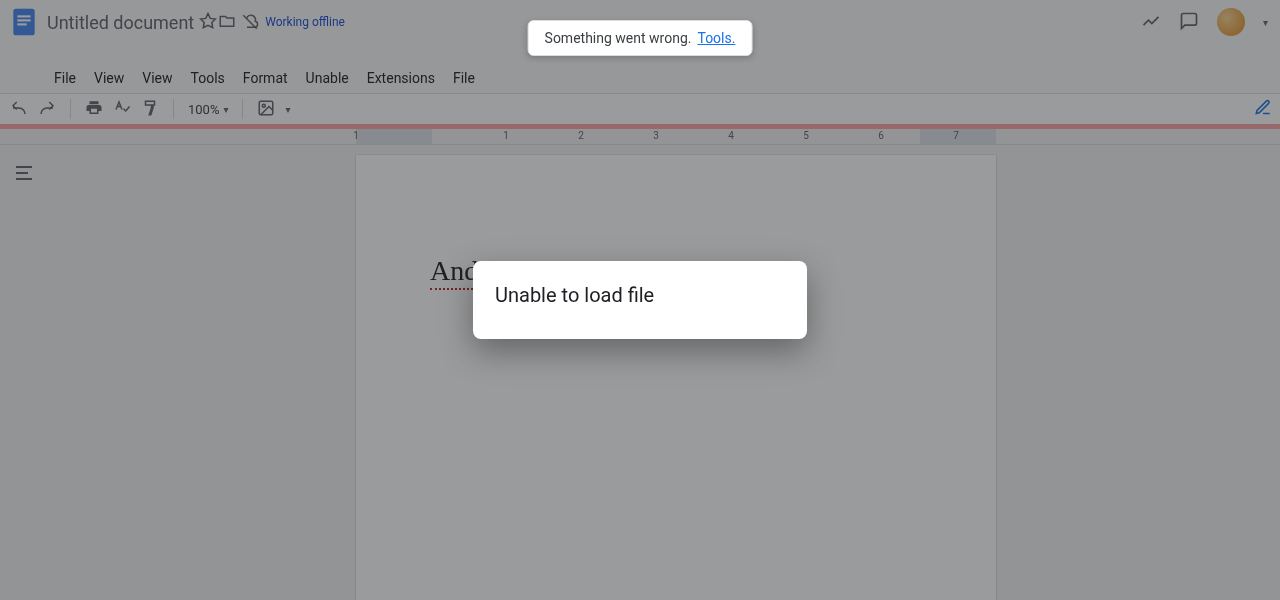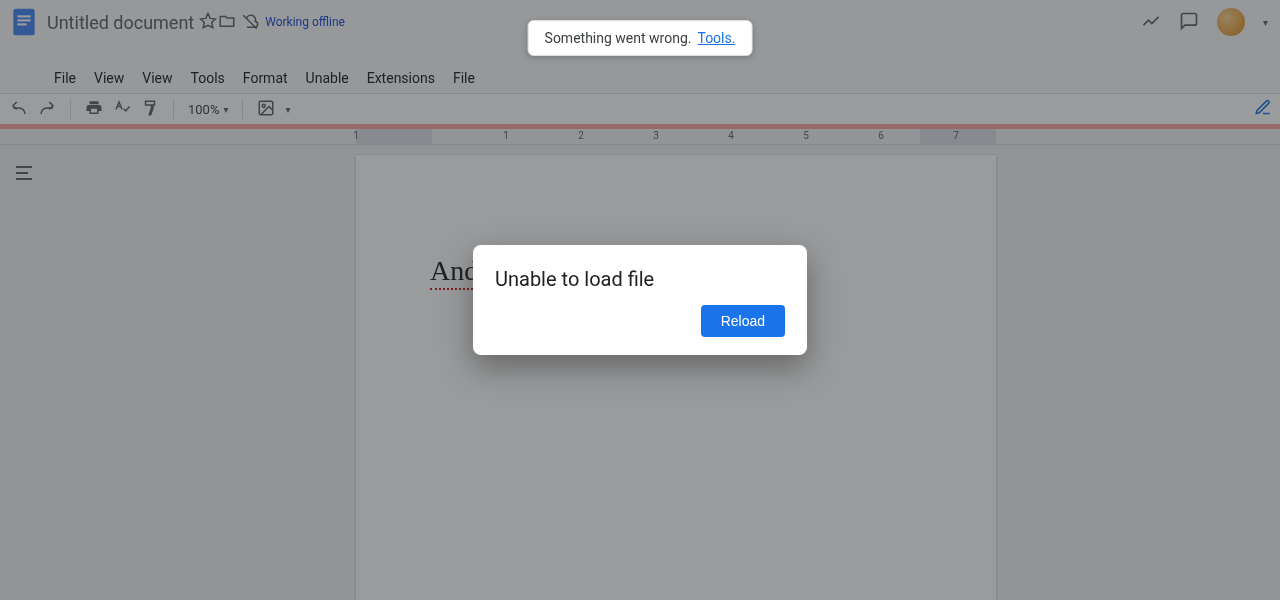--- a/index.html
+++ b/index.html
@@ -336,16 +336,13 @@
 
 <div class="scrim"></div>
 
 <div class="toast">
   <span>Something went wrong.</span>
   <a>Tools.</a>
 </div>
 
 <div class="modal">
   <h2>Unable to load file</h2>
-  <div class="modal-actions">
-    <button class="btn-primary">Reload</button>
-  </div>
 </div>
 
 </body></html>

